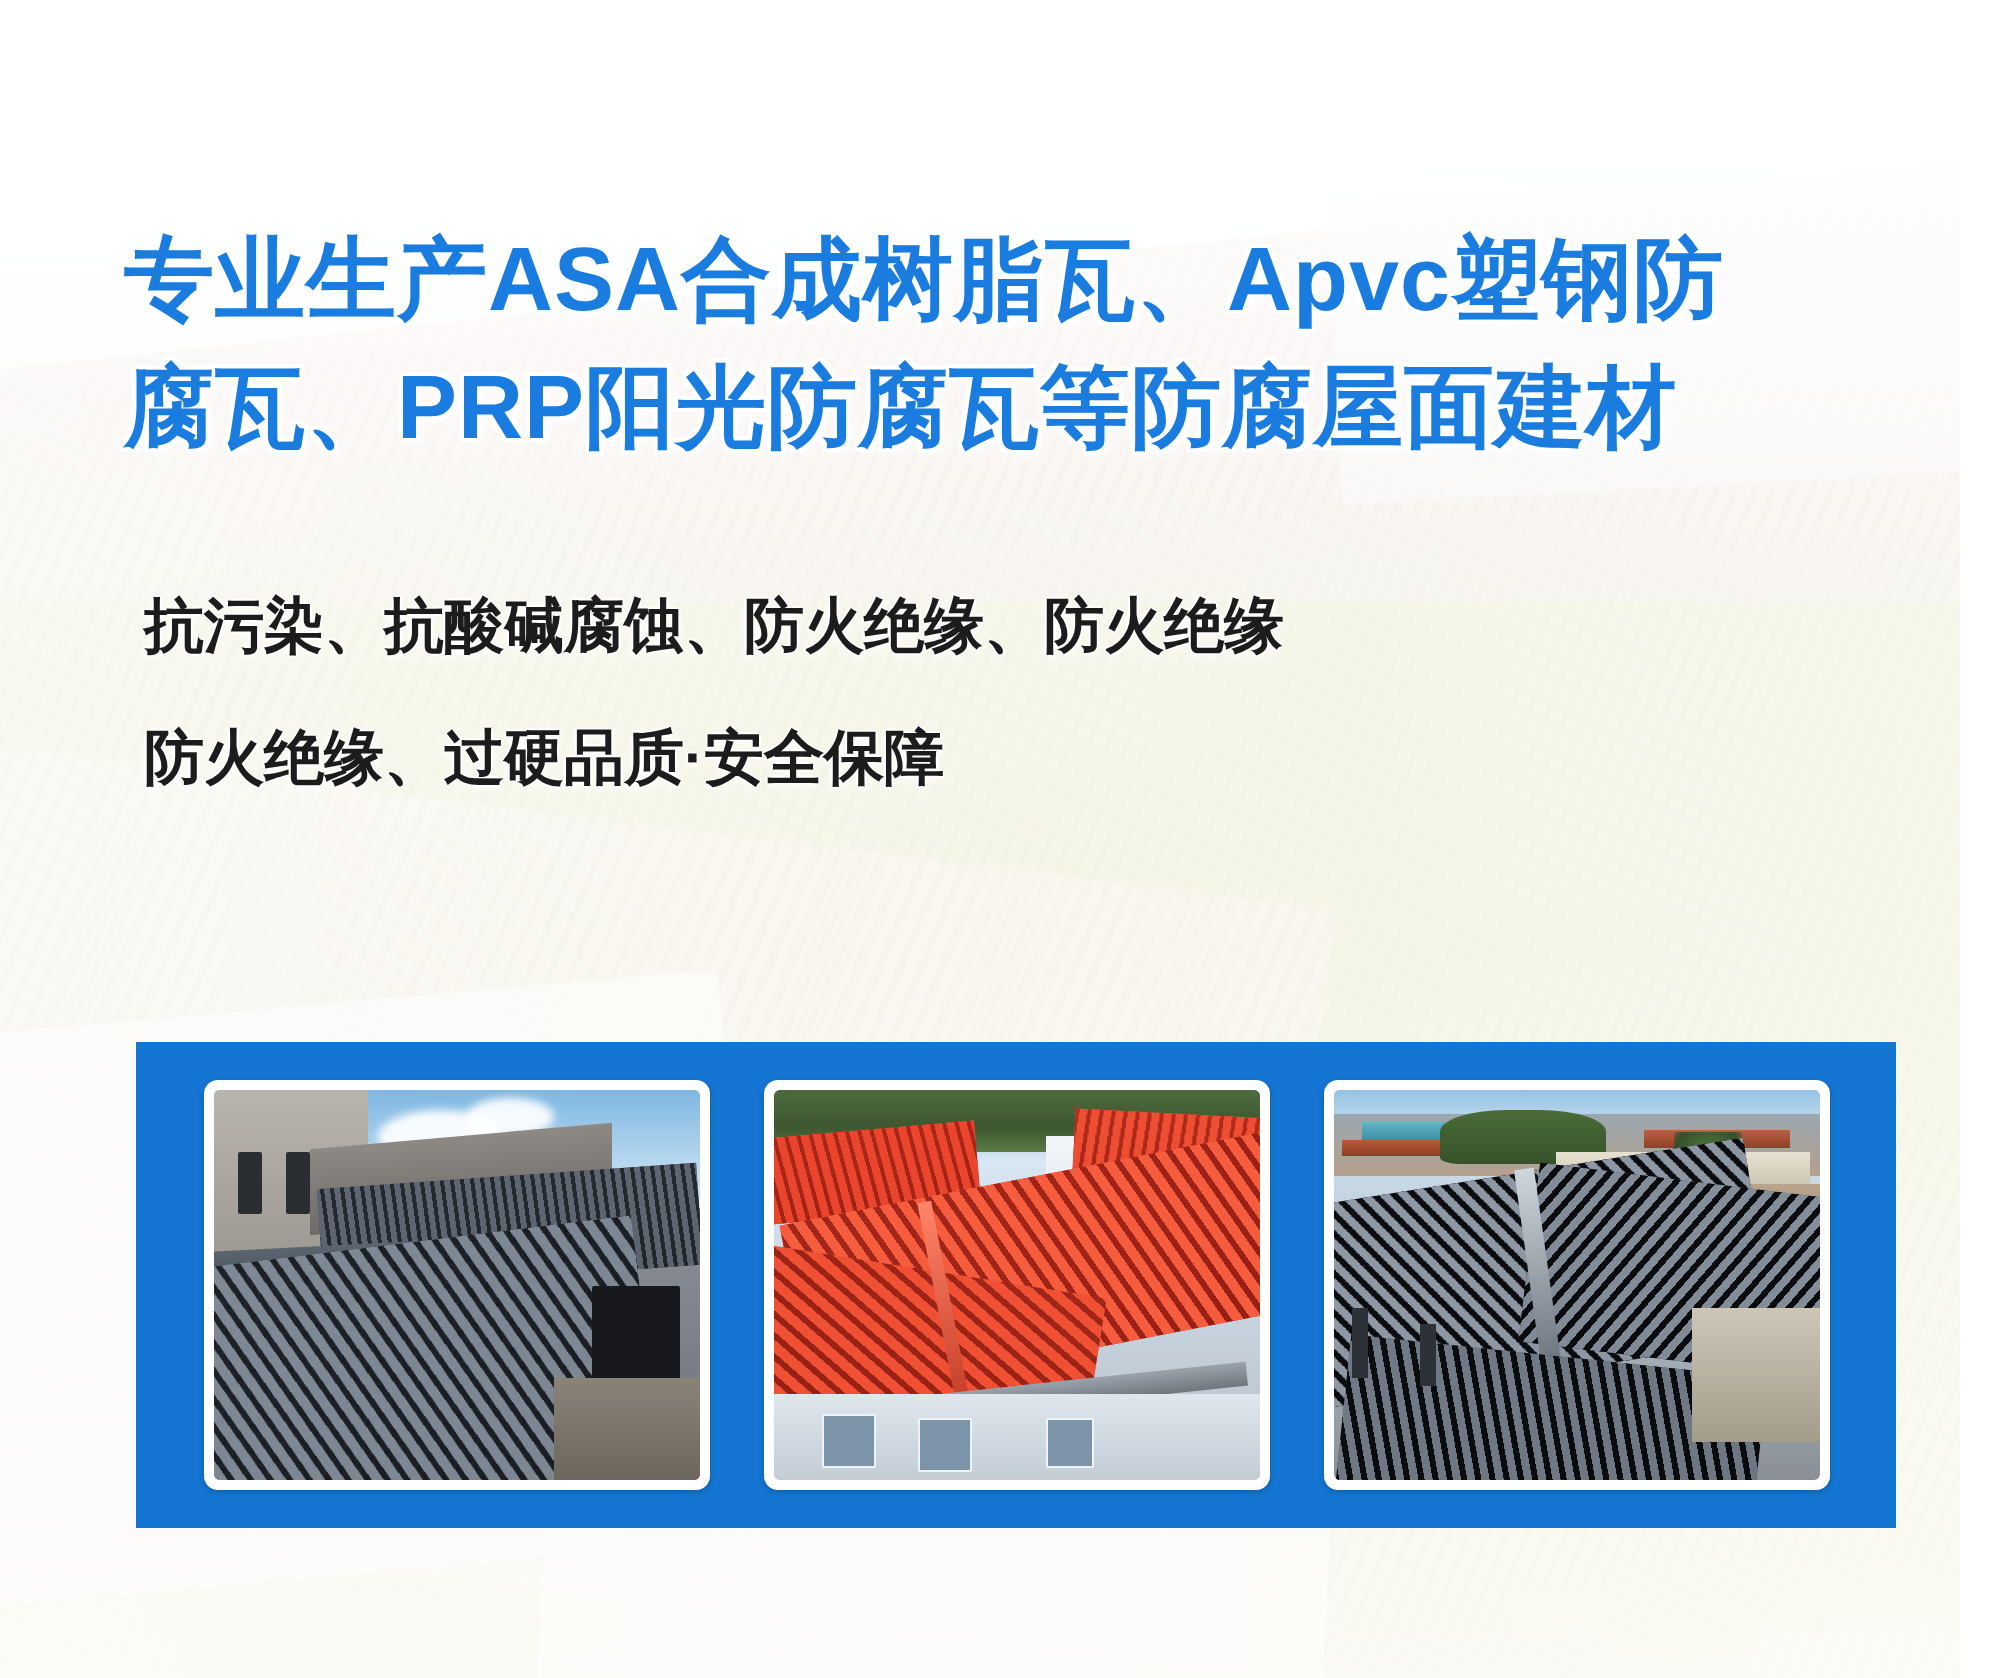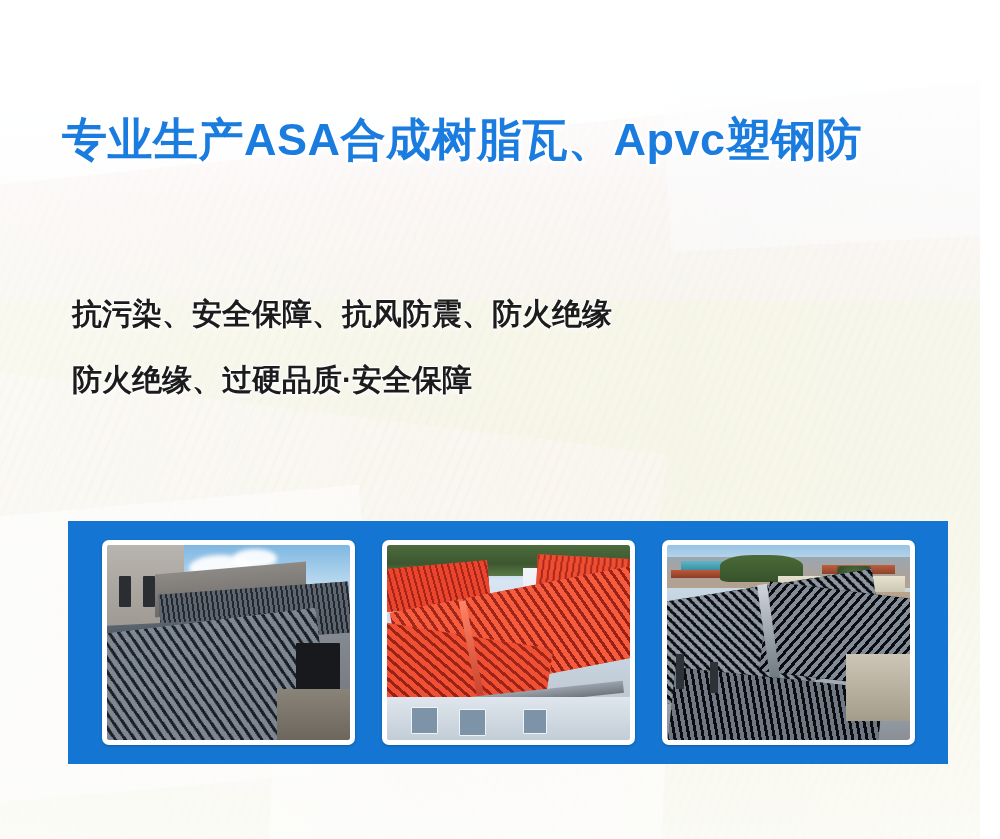--- a/index.html
+++ b/index.html
@@ -410,24 +410,25 @@
     <div class="bg-roof-b"></div>
     <div class="bg-wall-1"></div>
     <div class="bg-wall-2"></div>
     <div class="bg-wall-3"></div>
     <div class="bg-veil"></div>
     <div class="bg-veil-2"></div>
   </div>
 
   <div class="headline">
     <div class="headline-line">专业生产ASA合成树脂瓦、Apvc塑钢防</div>
+    <div class="headline-line">腐瓦、PRP阳光防腐瓦等防腐屋面建材</div>
   </div>
 
   <div class="subcopy">
-    <div class="sub-line">抗污染、安全保障、抗风防震、防火绝缘</div>
+    <div class="sub-line">抗污染、抗酸碱腐蚀、防火绝缘、防火绝缘</div>
     <div class="sub-line gap">防火绝缘、过硬品质·安全保障</div>
   </div>
 
   <div class="gallery">
 
     <div class="photo-frame">
       <div class="photo ph1">
         <div class="sky"></div>
         <div class="cloud c1"></div>
         <div class="cloud c2"></div>

